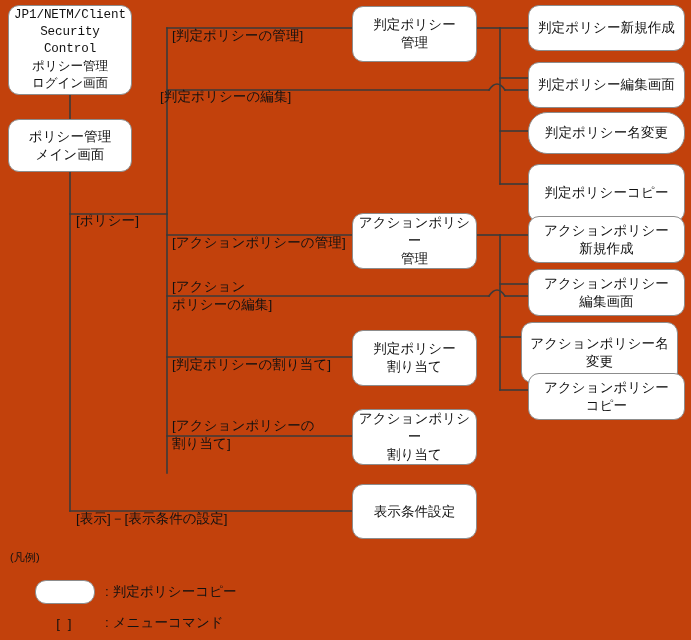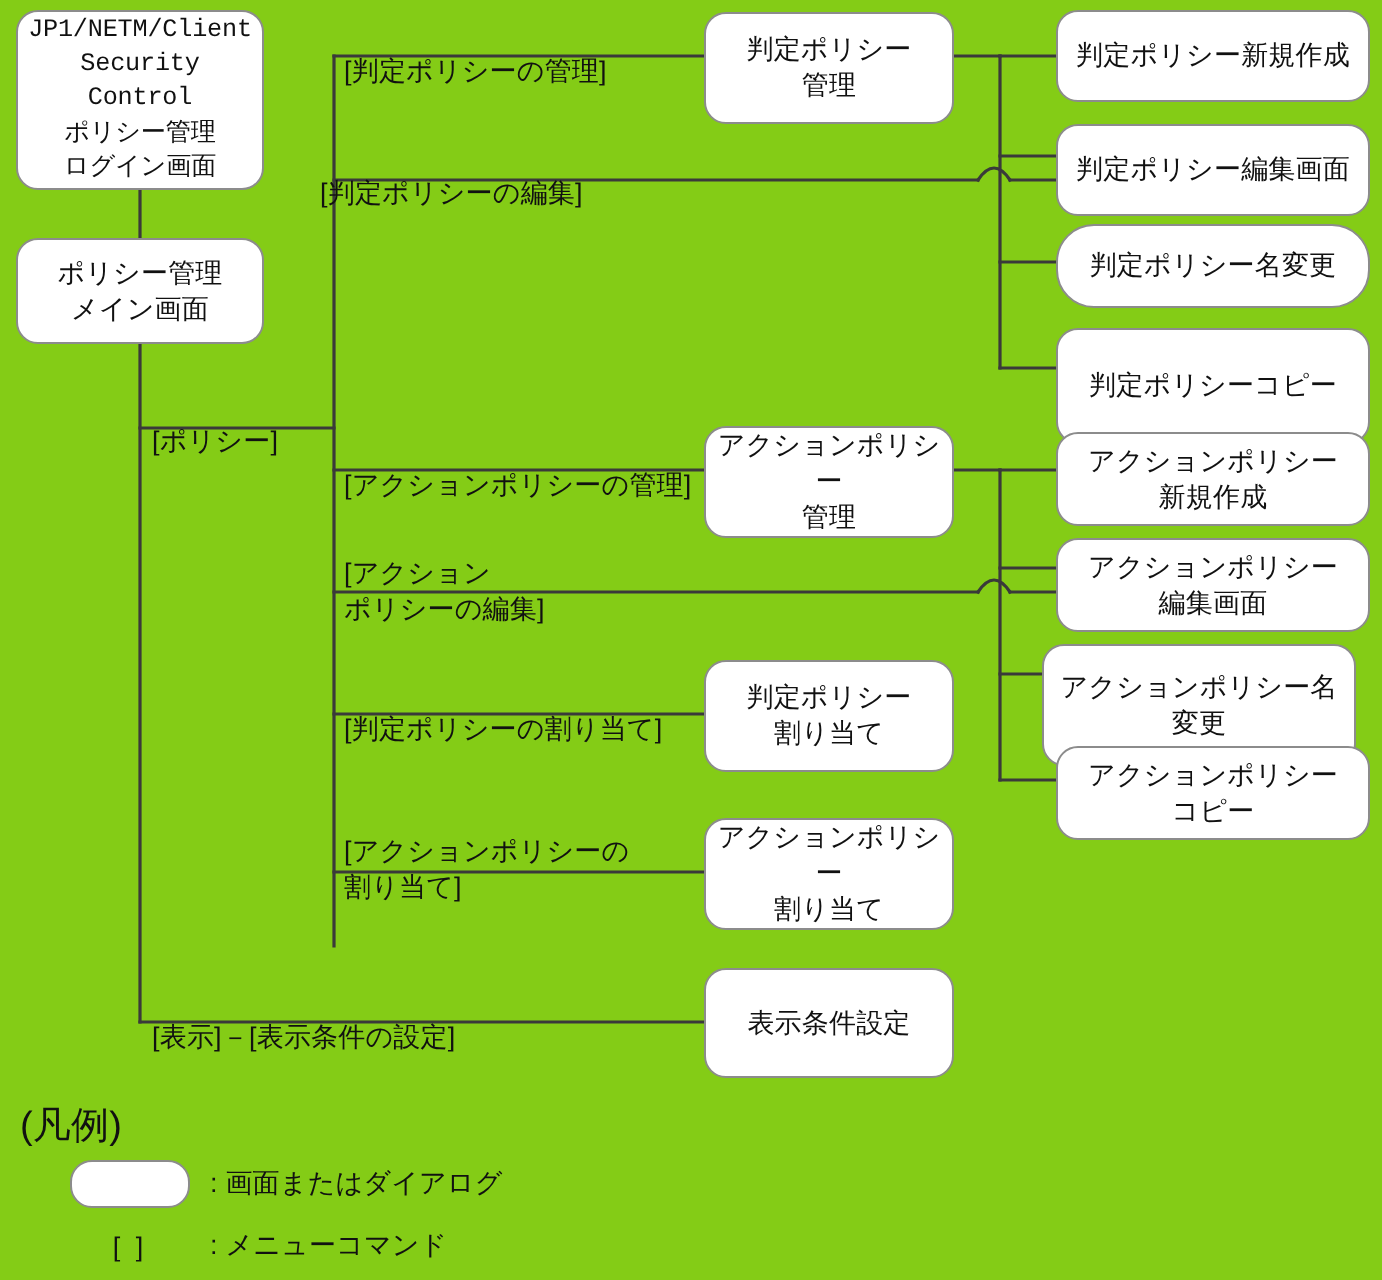--- a/index.html
+++ b/index.html
@@ -9,21 +9,21 @@
     background: #ffffff;
   }
   body {
     font-family: "Liberation Sans", "DejaVu Sans", sans-serif;
     color: #1a1a1a;
   }
   #stage {
     position: relative;
     width: 691px;
     height: 640px;
-    background: #84cc16;
+    background: #c2410c;
     overflow: hidden;
   }
   #wires {
     position: absolute;
     left: 0;
     top: 0;
     width: 691px;
     height: 640px;
     pointer-events: none;
   }
@@ -53,21 +53,21 @@
   .cmd {
     position: absolute;
     font-size: 13.5px;
     line-height: 1.34;
     color: #111111;
     white-space: pre-line;
     letter-spacing: 0.1px;
   }
   .legend-title {
     position: absolute;
-    font-size: 19px;
+    font-size: 11px;
     color: #111111;
     letter-spacing: 0.1px;
   }
   .legend-row {
     position: absolute;
     display: flex;
     align-items: center;
     font-size: 13.5px;
     color: #111111;
     letter-spacing: 0.1px;
@@ -250,21 +250,21 @@
   <div class="cmd" style="left:76px; top:492px;">
     <span>[表示]－[表示条件の設定]</span>
   </div>
 
   <div class="legend-title" style="left:10px; top:550px;">
     <span>(凡例)</span>
   </div>
 
   <div class="legend-row" style="left:35px; top:580px;">
     <span class="legend-chip"></span>
-    <span class="legend-text">: 画面またはダイアログ</span>
+    <span class="legend-text">: 判定ポリシーコピー</span>
   </div>
 
   <div class="legend-row" style="left:35px; top:614px;">
     <span class="legend-brackets">[    ]</span>
     <span class="legend-text">: メニューコマンド</span>
   </div>
 
 </div>
 
 </body></html>

